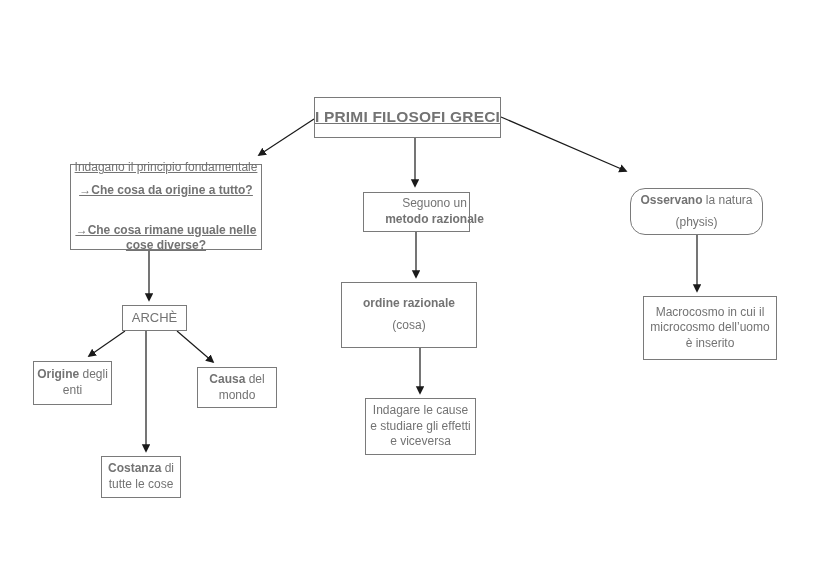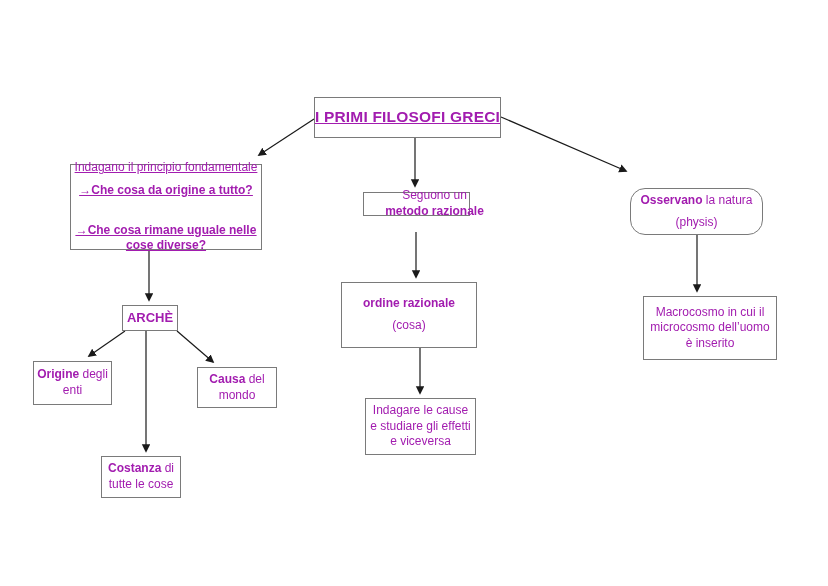--- a/index.html
+++ b/index.html
@@ -2,21 +2,21 @@
 <html><head>
 <meta charset="utf-8">
 <style>
   html, body { margin: 0; padding: 0; background: #ffffff; }
   .canvas {
     position: relative;
     width: 828px;
     height: 586px;
     background: #ffffff;
     font-family: "Liberation Sans", sans-serif;
-    color: #a21caf;
+    color: #737373;
     overflow: hidden;
   }
   .arrows {
     position: absolute;
     left: 0; top: 0;
     width: 828px; height: 586px;
     pointer-events: none;
   }
   .box {
     position: absolute;
@@ -38,23 +38,23 @@
     font-size: 15.5px;
     white-space: nowrap;
     letter-spacing: 0.2px;
   }
   .bu { font-weight: bold; text-decoration: underline; }
   .nowrap { white-space: nowrap; }
   b { font-weight: bold; }
 
   #n-title      { left: 314px; top: 97px;  width: 187px; height: 41px; }
   #n-indagano   { left: 70px;  top: 164px; width: 192px; height: 86px; text-decoration: underline; }
-  #n-seguono    { left: 363px; top: 192px; width: 107px; height: 24px; padding-left: 39px; }
+  #n-seguono    { left: 363px; top: 192px; width: 107px; height: 40px; padding-left: 39px; }
   #n-osservano  { left: 630px; top: 188px; width: 133px; height: 47px; border-radius: 15px; }
-  #n-arche      { left: 122px; top: 305px; width: 56px;  height: 26px; font-size: 13px; font-weight: bold; }
+  #n-arche      { left: 122px; top: 305px; width: 65px;  height: 26px; font-size: 13px; font-weight: normal; }
   #n-origine    { left: 33px;  top: 361px; width: 79px;  height: 44px; }
   #n-causa      { left: 197px; top: 367px; width: 80px;  height: 41px; }
   #n-costanza   { left: 101px; top: 456px; width: 80px;  height: 42px; text-align: center; }
   #n-pensano    { left: 341px; top: 282px; width: 136px; height: 66px; }
   #n-indagare   { left: 365px; top: 398px; width: 111px; height: 57px; }
   #n-macrocosmo { left: 643px; top: 296px; width: 134px; height: 64px; }
 
   .intro { margin-bottom: 7px; }
   .q1 { margin-bottom: 24px; }
   .gap-top { margin-top: 6px; }

